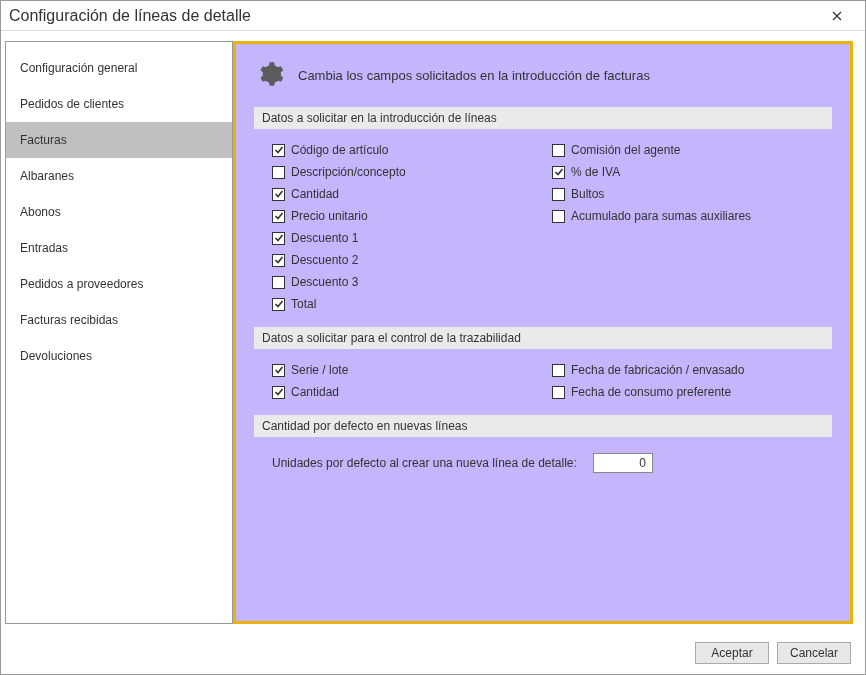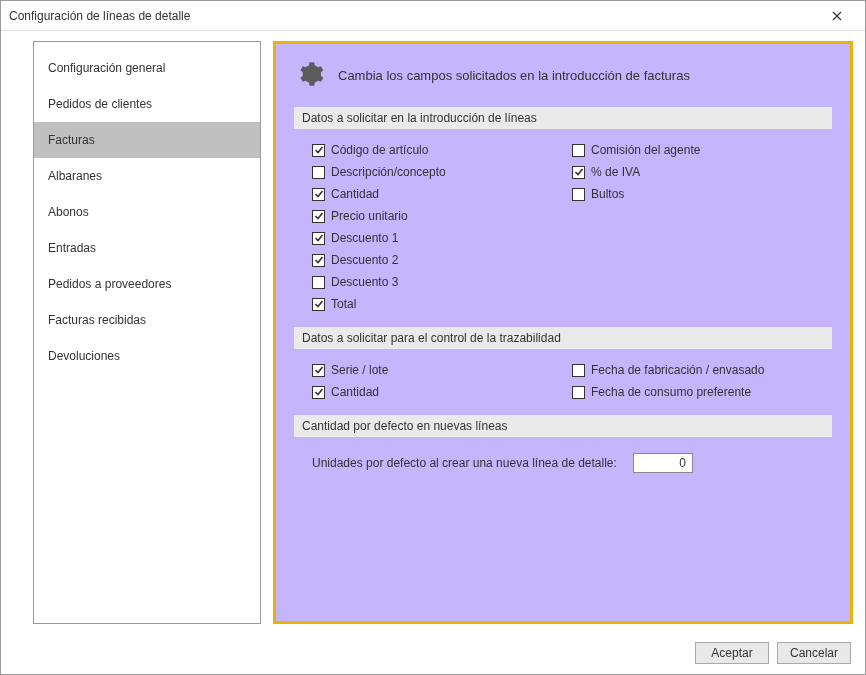--- a/index.html
+++ b/index.html
@@ -26,41 +26,40 @@
     }
     .titlebar {
       height: 30px;
       display: flex;
       align-items: center;
       padding: 0 8px;
       border-bottom: 1px solid #ddd;
     }
     .titlebar-title {
       flex: 1;
-      font-size: 12px;
+      font-size: 16px;
       color: #333;
     }
     .close-btn {
       width: 40px;
       height: 28px;
       display: flex;
       align-items: center;
       justify-content: center;
       cursor: pointer;
     }
     .close-btn svg {
       width: 10px;
       height: 10px;
     }
     .content-area {
       flex: 1;
       display: flex;
-      padding: 10px 12px 8px 12px;
-      gap: 12px;
-      margin-left: 20px;
+      padding: 10px 12px 8px 4px;
+      gap: 0;
     }
     .sidebar {
       width: 228px;
       border: 1px solid #999;
       background: #fff;
       padding: 8px 0;
     }
     .sidebar-item {
       height: 36px;
       display: flex;
@@ -301,20 +300,24 @@
                 <svg viewBox="0 0 10 10">
                   <path d="M1.5 5 L4 7.5 L8.5 2" stroke="#333" stroke-width="1.6" fill="none"></path>
                 </svg>
               </div>
               <span class="check-label">% de IVA</span>
             </div>
             <div class="check-row">
               <div class="checkbox"></div>
               <span class="check-label">Bultos</span>
             </div>
+            <div class="check-row">
+              <div class="checkbox"></div>
+              <span class="check-label">Acumulado para sumas auxiliares</span>
+            </div>
           </div>
       </div>
 
       <div class="section-header">Datos a solicitar para el control de la trazabilidad</div>
       <div class="fields-grid">
         <div class="fields-col" id="s2-left">
             <div class="check-row">
               <div class="checkbox checked">
                 <svg viewBox="0 0 10 10">
                   <path d="M1.5 5 L4 7.5 L8.5 2" stroke="#333" stroke-width="1.6" fill="none"></path>

